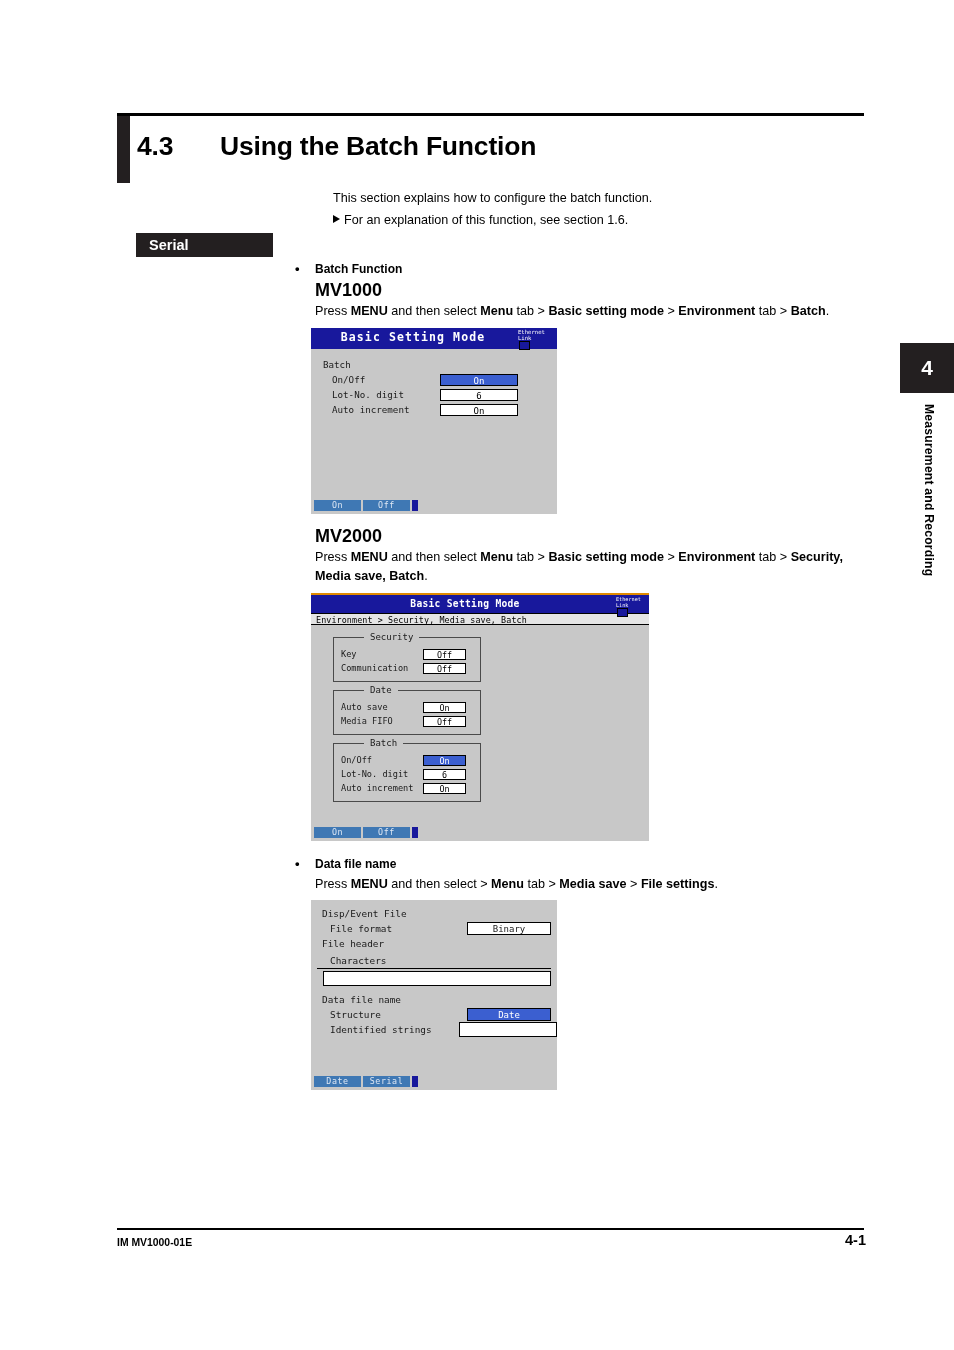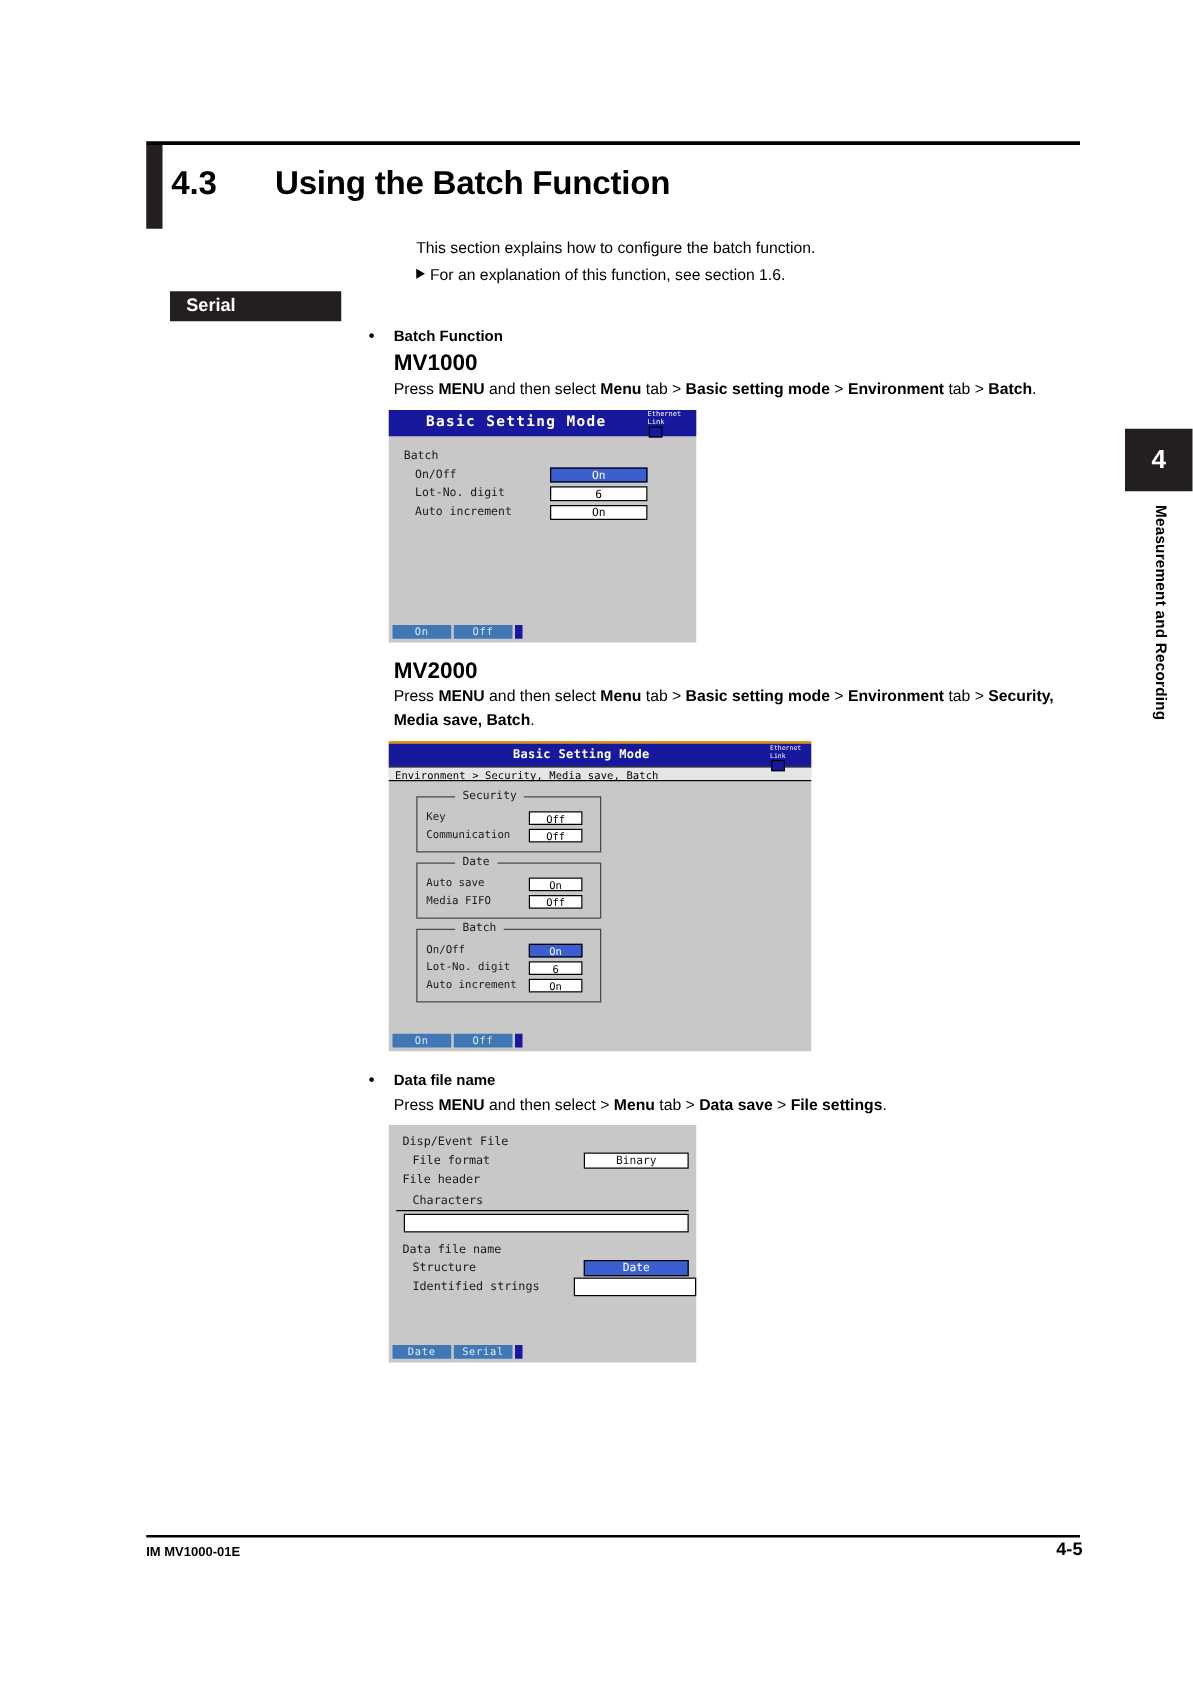--- a/index.html
+++ b/index.html
@@ -633,21 +633,21 @@
 
       <div class="softkeys">
         <div class="softkey">On</div>
         <div class="softkey">Off</div>
         <div class="softkey stub"></div>
       </div>
     </div>
 
     <div class="bullet-head" style="margin-top:16px;">Data file name</div>
     <div class="instr">
-      <span>Press </span><b>MENU</b><span> and then select &gt; </span><b>Menu</b><span> tab &gt; </span><b>Data save</b><span> &gt; </span><b>File settings</b><span>.</span>
+      <span>Press </span><b>MENU</b><span> and then select &gt; </span><b>Menu</b><span> tab &gt; </span><b>Media save</b><span> &gt; </span><b>File settings</b><span>.</span>
     </div>
 
     <div class="shot shot-file">
 
       <div class="file-rows">
         <div class="lvl0">Disp/Event File</div>
 
         <div class="frow">
           <span class="lbl">File format</span>
           <span class="spacer"></span>
@@ -681,15 +681,15 @@
       </div>
     </div>
 
   </div>
 
   <div class="chapter-tab">4</div>
   <div class="chapter-label">Measurement and Recording</div>
 
   <div class="footer-rule"></div>
   <div class="footer-left">IM MV1000-01E</div>
-  <div class="footer-right">4-5</div>
+  <div class="footer-right">4-1</div>
 
 </div>
 
 </body></html>

